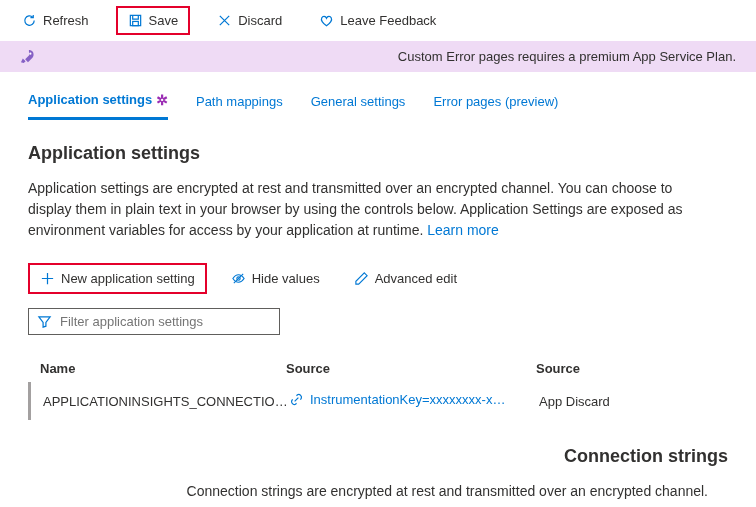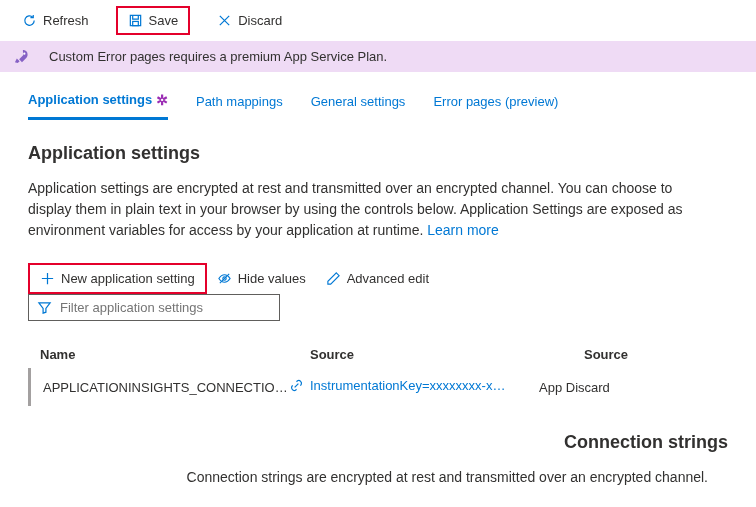--- a/index.html
+++ b/index.html
@@ -1,37 +1,37 @@
 <!DOCTYPE html>
 <html><head>
 <meta charset="utf-8">
 <style>
 * { box-sizing: border-box; margin: 0; padding: 0; }
 body { font-family: "Segoe UI", Arial, sans-serif; font-size: 13px; color: #323130; background: #fff; width: 756px; }
 .toolbar { display: flex; align-items: center; padding: 6px 12px; gap: 17px; }
 .toolbar-btn { display: inline-flex; align-items: center; gap: 6px; padding: 5px 10px; cursor: pointer; color: #323130; }
 .toolbar-btn .icon { color: #0078d4; display: inline-flex; }
 .red-box { border: 2px solid #e4002b; }
-.banner { background: #efdbf5; display: flex; align-items: center; gap: 20px; padding: 8px 14px; color: #323130; }
+.banner { background: #efdbf5; display: flex; align-items: center; gap: 20px; padding: 8px 20px; color: #323130; justify-content: space-between; }
 .banner .icon { display: inline-flex; }
 .tabs { display: flex; gap: 28px; padding: 14px 28px 0 28px; border-bottom: 1px solid transparent; }
 .tab { color: #0078d4; cursor: pointer; padding: 6px 0 10px 0; display: inline-flex; align-items: center; gap: 4px; }
 .tab.active { border-bottom: 3px solid #0078d4; font-weight: 600; }
 .dirty { color: #9b2db4; font-size: 14px; line-height: 1; }
 .content { padding: 22px 28px; }
 h2.section { font-size: 18px; font-weight: 700; margin-bottom: 14px; }
 .desc { font-size: 14px; line-height: 1.5; color: #323130; margin-bottom: 22px; max-width: 680px; }
 .desc a, .link { color: #0078d4; cursor: pointer; text-decoration: none; }
-.actions-row { display: flex; align-items: center; }
+.actions-row { display: flex; align-items: center; gap: 14px; margin-bottom: 14px; }
 .action-link { display: inline-flex; align-items: center; gap: 6px; color: #323130; cursor: pointer; padding: 6px 10px; }
 .action-link .icon { color: #0078d4; display: inline-flex; }
 .filter-box { display: flex; align-items: center; gap: 8px; border: 1px solid #605e5c; width: 252px; padding: 5px 8px; margin-bottom: 20px; }
 .filter-box input { border: none; outline: none; flex: 1; font-size: 13px; color: #323130; background: transparent; }
 .filter-box .icon { color: #0078d4; }
-.table-head { display: flex; font-weight: 600; padding: 6px 8px; gap: 24px; }
+.table-head { display: flex; font-weight: 600; padding: 6px 8px; }
 .col-name { width: 250px; padding-left: 4px; }
 .col-value { width: 250px; }
 .col-source { flex: 1; }
 .table-row { display: flex; align-items: center; border-left: 3px solid #a3a0a0; padding: 10px 8px; }
 .value-cell { display: inline-flex; align-items: center; gap: 6px; color: #0078d4; cursor: pointer; }
 .value-cell .icon { display: inline-flex; }
 .ellipsis { white-space: nowrap; overflow: hidden; text-overflow: ellipsis; }
 svg { width: 15px; height: 15px; display: block; }
 .sec2 { margin-top: 26px; text-align: right; }
 </style>
@@ -58,20 +58,28 @@
       </span>
     <span>Save</span>
   </div>
   <div class="toolbar-btn">
     <span class="icon">
         <svg viewBox="0 0 16 16" stroke="currentColor" stroke-width="1.3">
           <path d="M3 3l10 10M13 3L3 13"></path>
         </svg>
       </span>
     <span>Discard</span>
+  </div>
+  <div class="toolbar-btn">
+    <span class="icon">
+        <svg viewBox="0 0 16 16" fill="none" stroke="currentColor" stroke-width="1.3">
+          <path d="M8 13.5C3 10 2 7 3 5c1-2 4-2 5 .5C9 3 12 3 13 5c1 2 0 5-5 8.5z"></path>
+        </svg>
+      </span>
+    <span>Leave Feedback</span>
   </div>
 </div>
 
 <div class="banner">
   <span class="icon">
       <svg viewBox="0 0 16 16">
         <path fill="#8661c5" d="M9.5 1c2 0 5 1 5 5 0 1.5-.8 3-2 4l-4 4-3-3 4-4c1-1.2 0 0 0-6zM3 10l3 3-2 2-3-1 2-4z"></path>
         <circle cx="11" cy="5" r="1.2" fill="#fff"></circle>
       </svg>
     </span>

